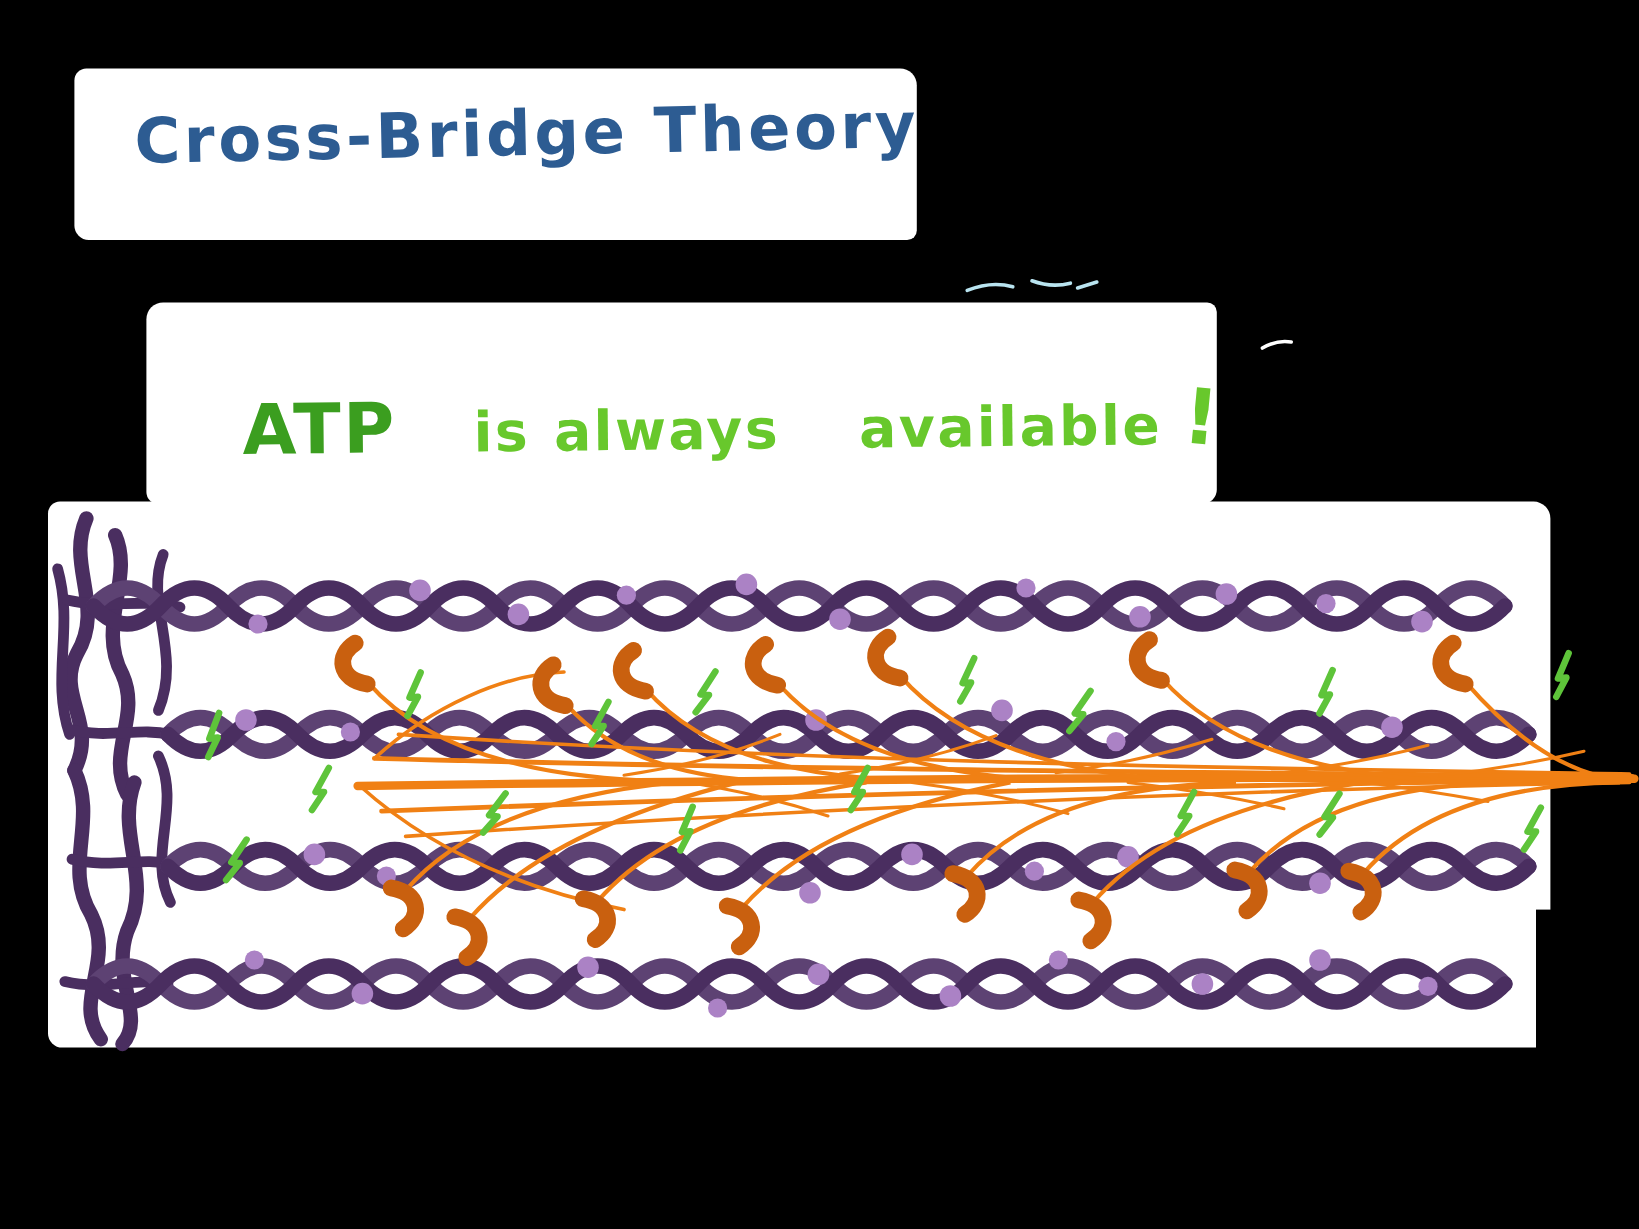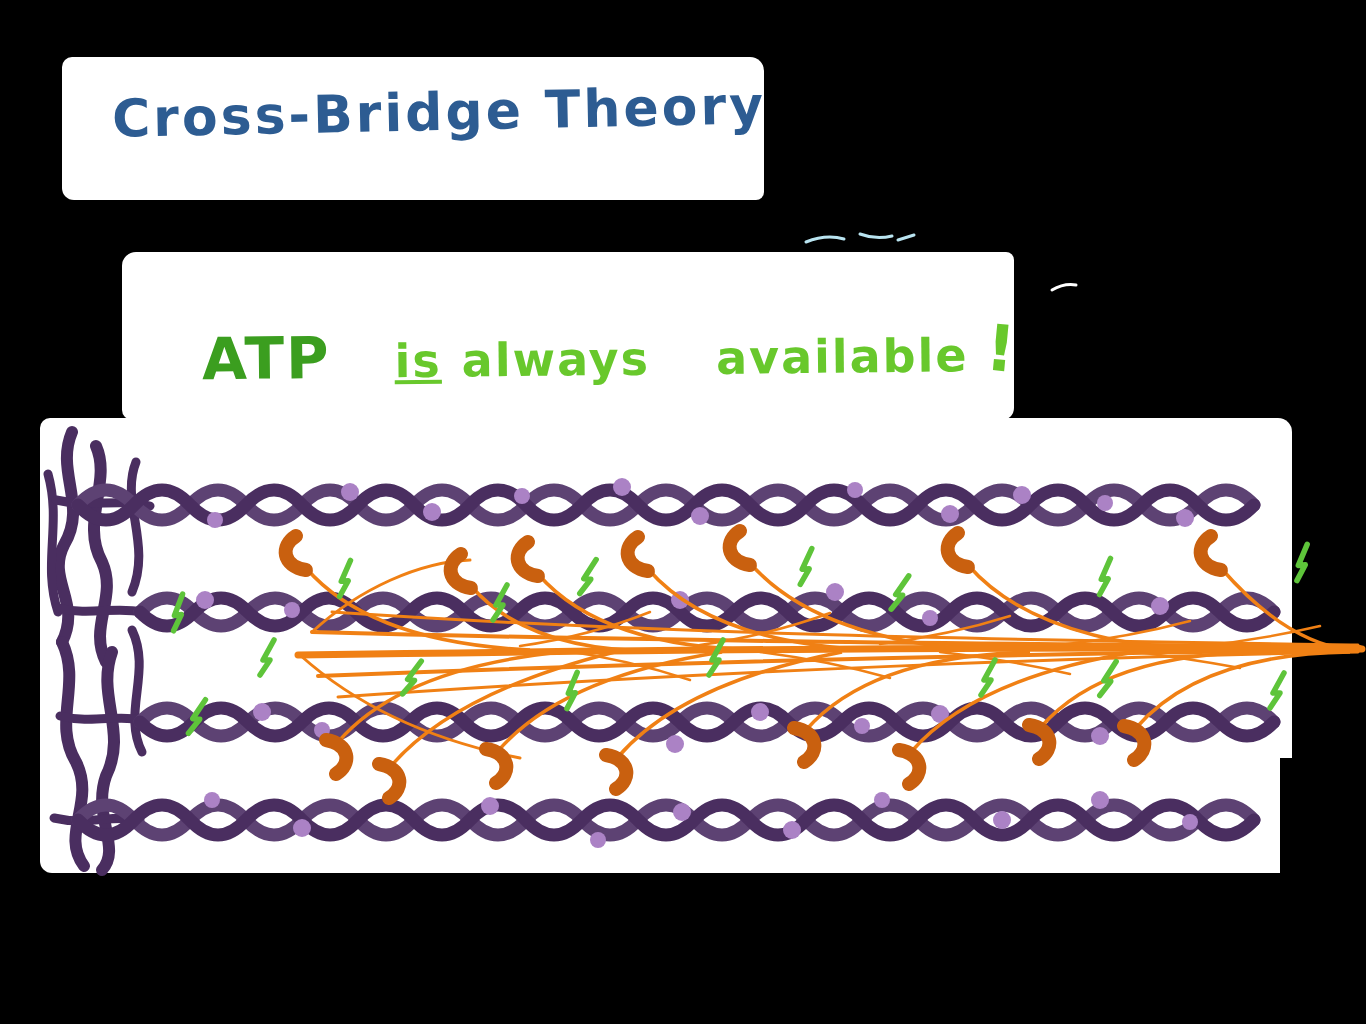--- a/index.html
+++ b/index.html
@@ -7,21 +7,21 @@
          font-family:"DejaVu Sans","Liberation Sans",sans-serif;}
   .patch{position:absolute;background:#fff;}
   .patch.r1{border-radius:10px 14px 8px 12px;}
   .patch.r2{border-radius:14px 8px 12px 10px;}
   .title{position:absolute;left:112px;top:82px;font-size:52px;font-weight:bold;
          letter-spacing:3px;transform:rotate(-1.2deg);white-space:nowrap;}
   .subtitle{position:absolute;left:202px;top:316px;display:flex;align-items:baseline;
             transform:rotate(-0.6deg);white-space:nowrap;font-weight:bold;letter-spacing:2px;}
   .atp-strong{font-size:58px;margin-right:64px;}
   .w{font-size:46px;}
-  .gap-s{margin-right:20px;text-decoration:underline;}
+  .gap-s{margin-right:20px;}
   .gap-l{margin-right:66px;}
   .bang{font-size:64px;margin-left:18px;transform:rotate(6deg);display:inline-block;}
   svg.draw{position:absolute;left:0;top:0;}
   .blackcap{position:absolute;background:#000;}
 </style>
 </head>
 <body>
 
 <div class="stage" style="background: rgb(0, 0, 0);">
 

